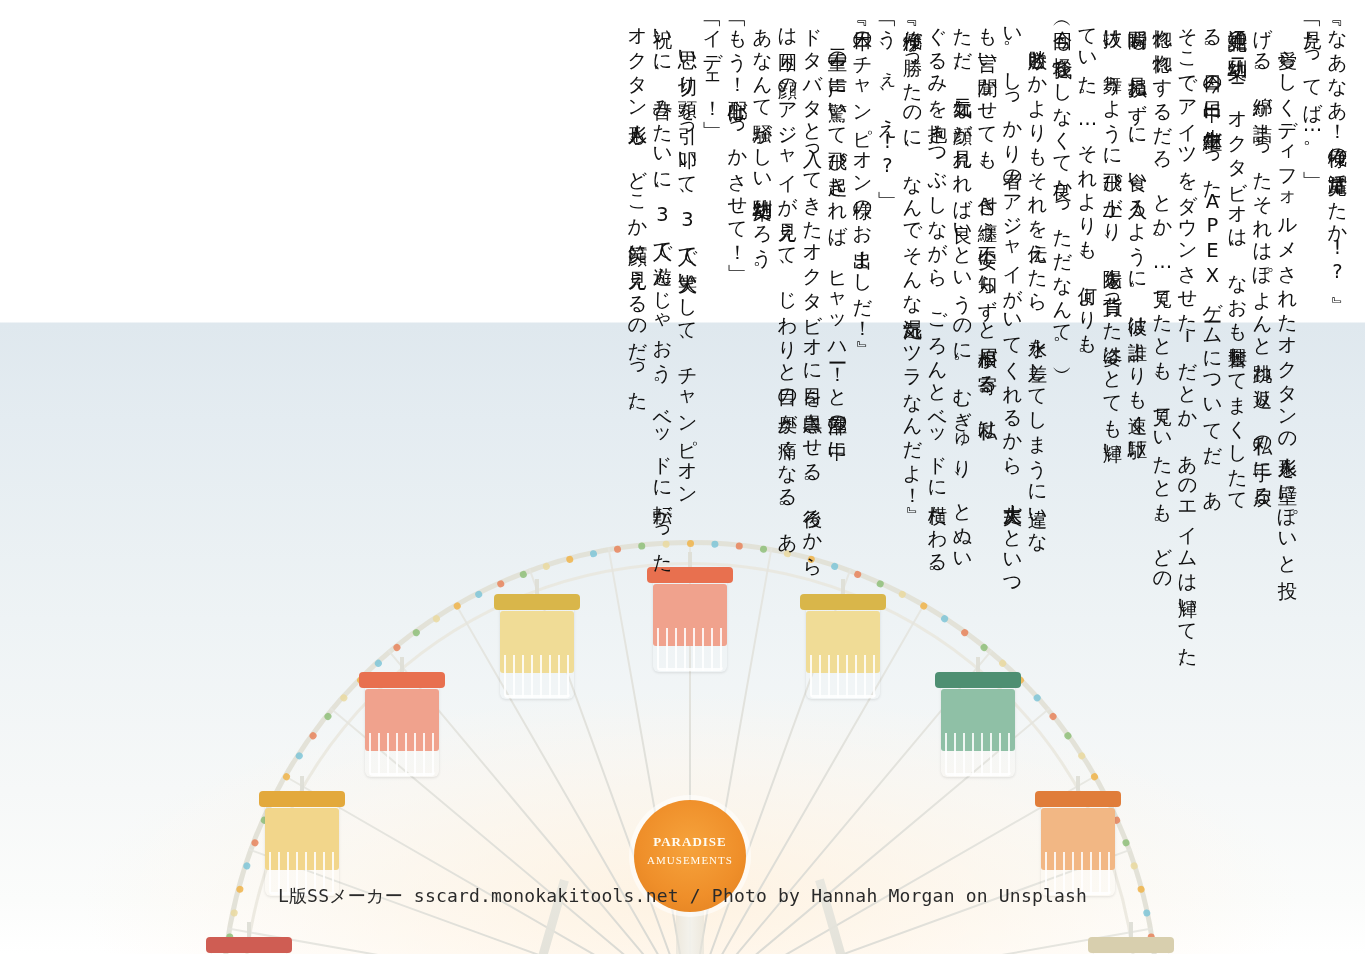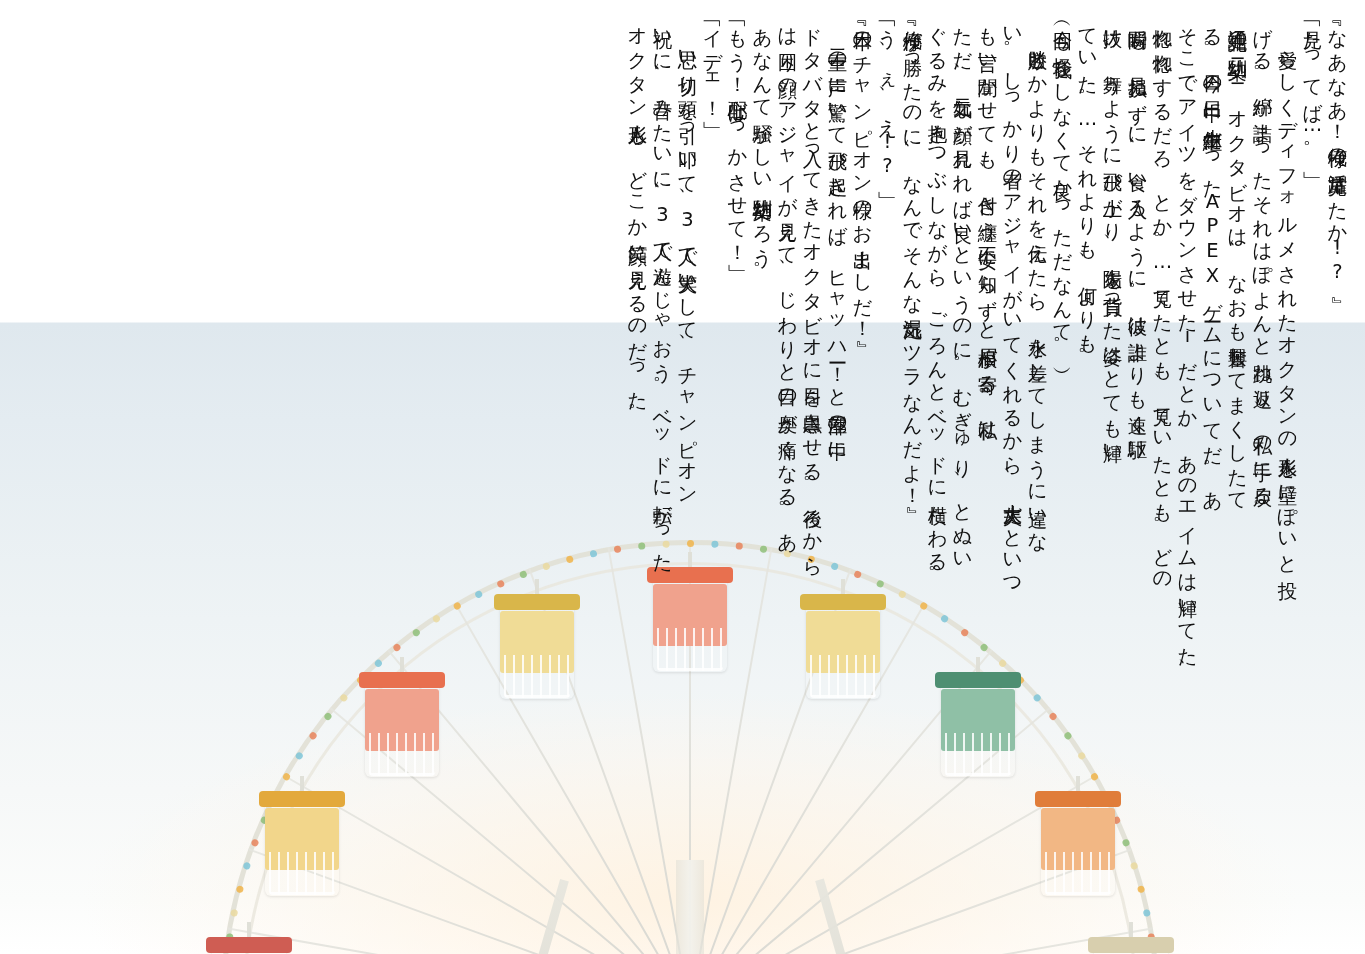--- a/index.html
+++ b/index.html
@@ -347,20 +347,24 @@
             <div class="body" style="background:#f0dc96"></div>
             <div class="cage"></div>
           </div>
         </div>
     </div>
 
     <div class="leg" style="left:560px; top:880px; transform: rotate(16deg);"></div>
     <div class="leg" style="left:815px; top:880px; transform: rotate(-16deg);"></div>
 
     <div id="hub-post"></div>
+    <div id="hub">
+      <div class="t1">PARADISE</div>
+      <div class="t2">AMUSEMENTS</div>
+    </div>
   </div>
 
   <div id="text-block">
       <div class="tcol">『なあなあ！俺様の活躍見てたか!?』</div>
       <div class="tcol">「見たってば…。」</div>
       <div class="tcol">　愛らしくディフォルメされたオクタンの人形を壁にぽいと投</div>
       <div class="tcol">げる。綿が詰まったそれはぽよんと跳ね返り、私の手に戻る。</div>
       <div class="tcol">通話先の幼馴染──オクタビオは、なおも興奮してまくしたて</div>
       <div class="tcol">る。今日の日中に生中継だったAPEXゲームについてだ。あ</div>
       <div class="tcol">そこでアイツをダウンさせたıだとか、あのエイムは輝いてた、</div>
@@ -381,14 +385,15 @@
       <div class="tcol">ドタバタと入ってきたオクタビオに目を白黒させる。後ろから</div>
       <div class="tcol">は困り顔のアジャイが見えて、じわりと目の奥が痛くなる。あ</div>
       <div class="tcol">あなんて騒がしい幼馴染だろう。</div>
       <div class="tcol">「もう！心配ばっかさせて！」</div>
       <div class="tcol">「イデェ！」</div>
       <div class="tcol">　思い切り頭を引っ叩いて、3人で大笑いして、チャンピオン</div>
       <div class="tcol">祝いに、昔みたいに、3人で遊んじゃおう。ベッドに転がった</div>
       <div class="tcol">オクタン人形も、どこか笑顔に見えるのだった。</div>
     </div>
 
+  <div id="caption">L版SSメーカー  sscard.monokakitools.net / Photo by Hannah Morgan on Unsplash</div>
 
 </div>
 
 </body></html>

